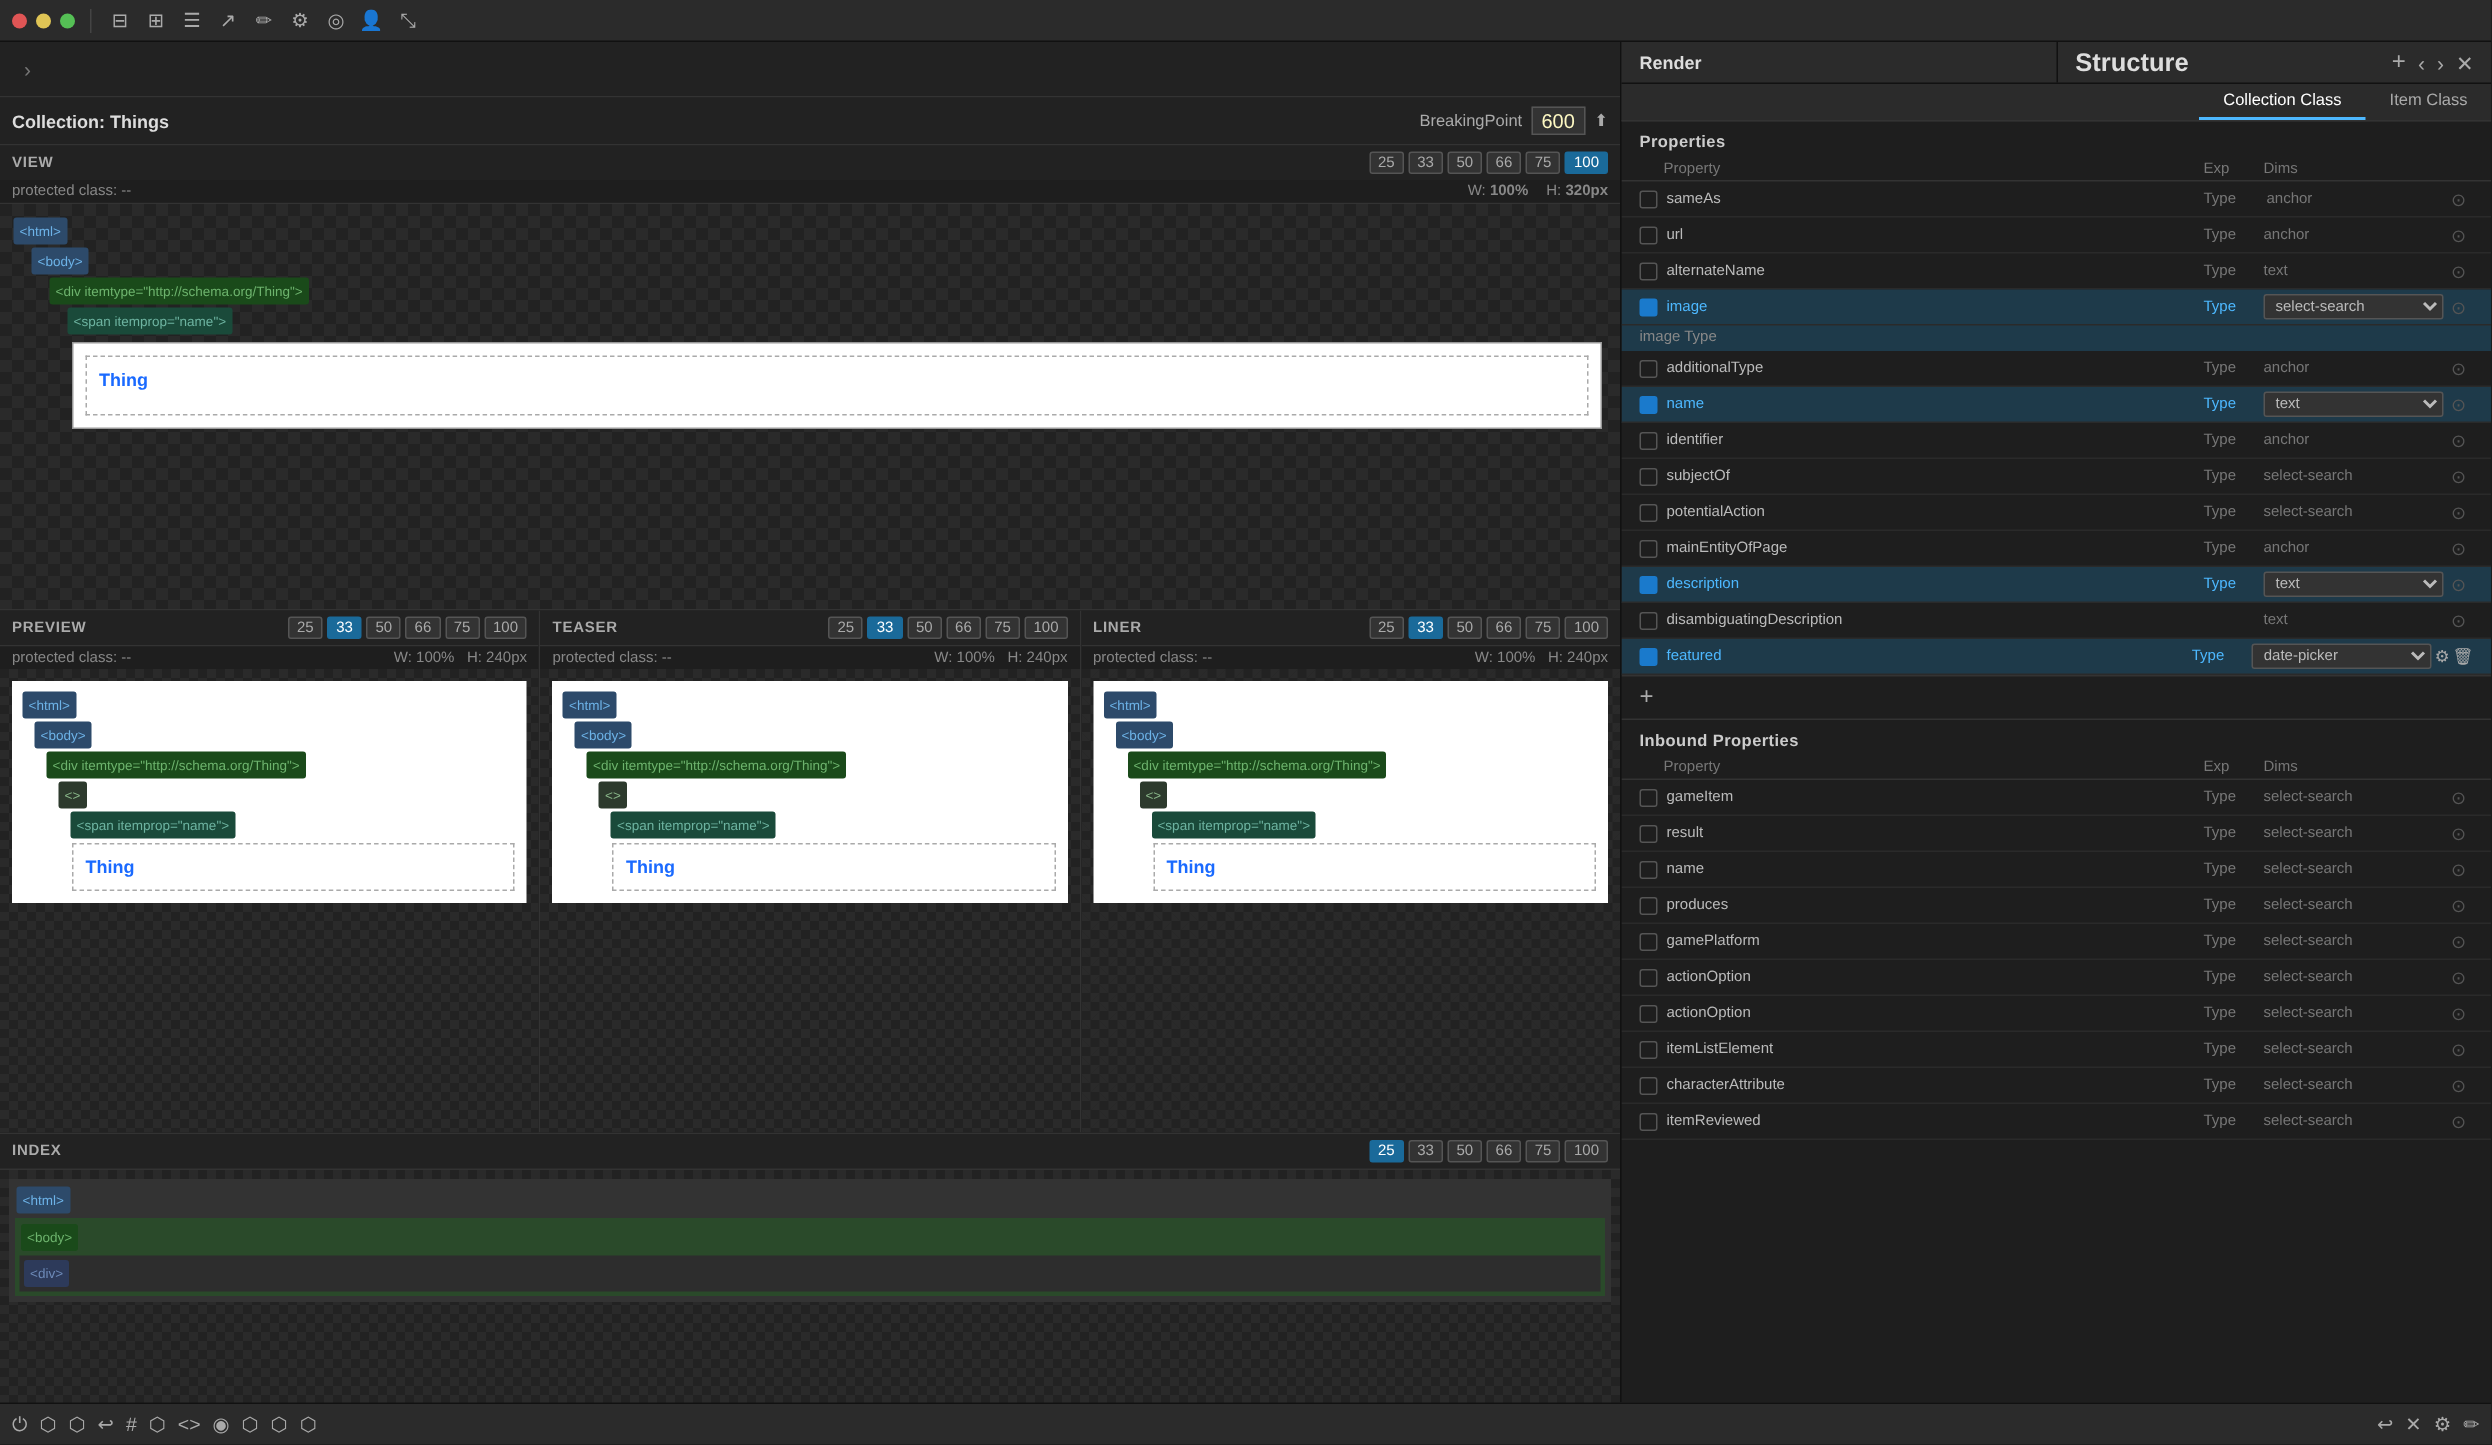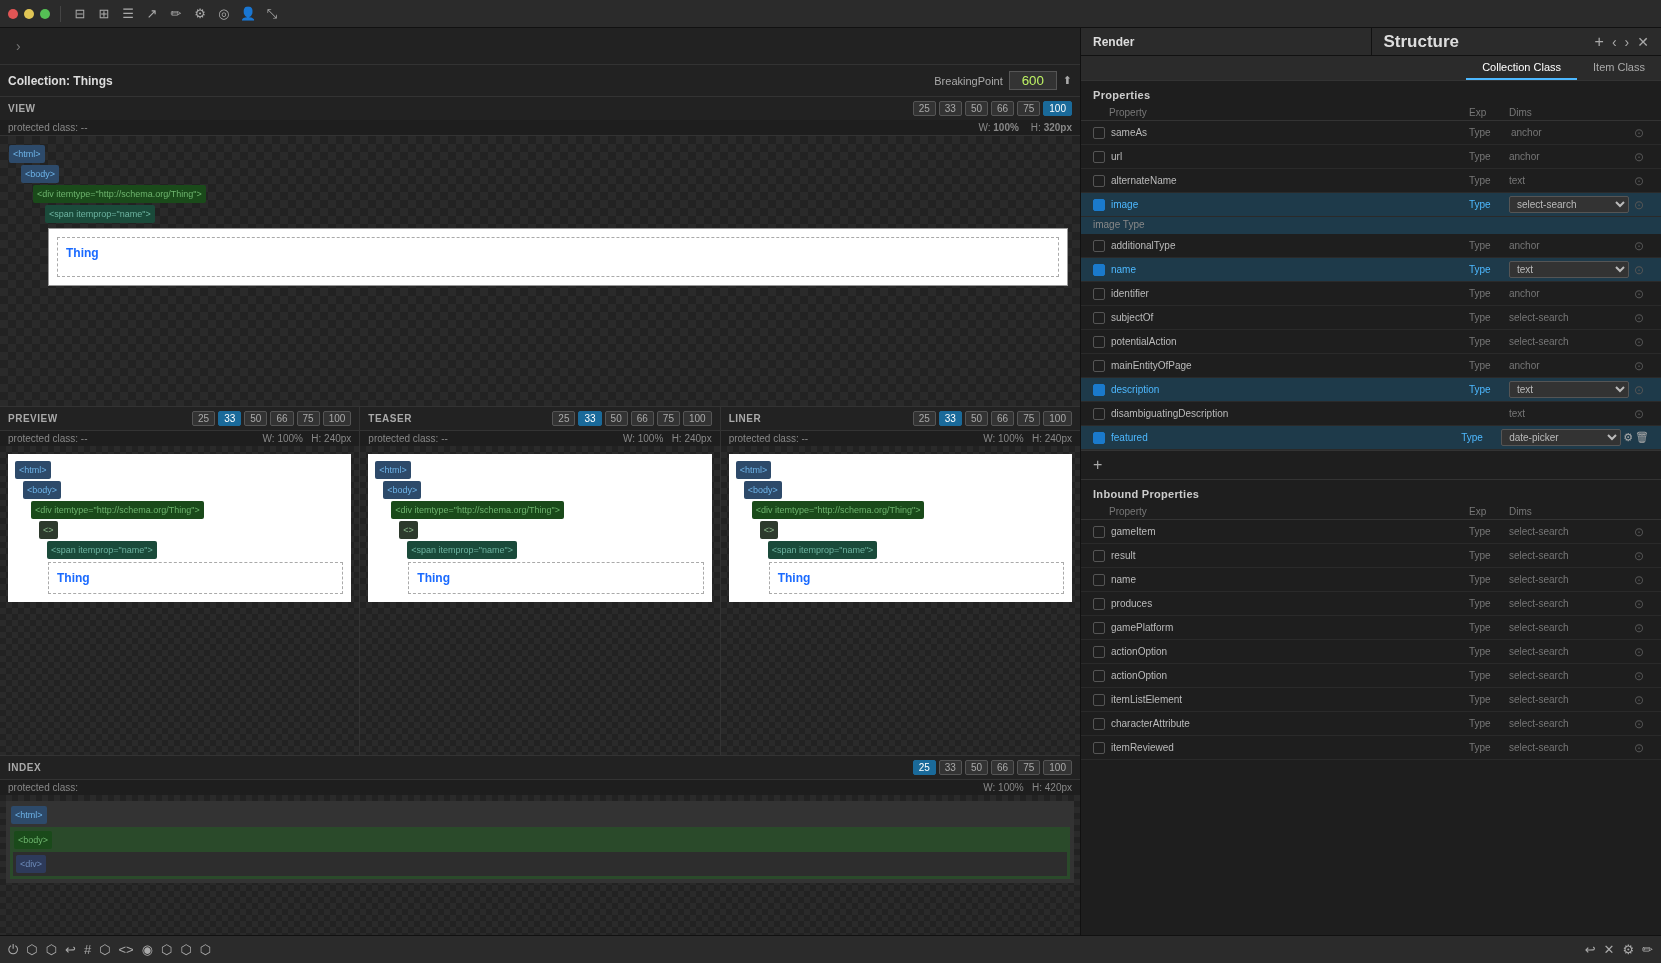--- a/index.html
+++ b/index.html
@@ -44,21 +44,21 @@
     .collection-header {
       display: flex;
       align-items: center;
       justify-content: space-between;
       padding: 6px 8px;
       border-bottom: 1px solid #333;
       background: #222;
     }
     .collection-title { font-size: 12px; color: #ddd; font-weight: 600; }
     .breakpoint-controls { display: flex; align-items: center; gap: 6px; font-size: 11px; color: #aaa; }
-    .breakpoint-input { background: #333; border: 1px solid #555; color: #bef264; width: 48px; text-align: center; padding: 1px 2px; }
+    .breakpoint-input { background: #333; border: 1px solid #555; color: #fef9c3; width: 36px; text-align: center; padding: 1px 2px; }
 
     
     .view-section {
       display: flex;
       flex-direction: column;
       border-bottom: 1px solid #333;
     }
     .view-header {
       display: flex;
       align-items: center;
@@ -522,24 +522,20 @@
         <span class="panel-label">INDEX</span>
         <div class="zoom-buttons">
           <button class="zoom-btn active">25</button>
           <button class="zoom-btn">33</button>
           <button class="zoom-btn">50</button>
           <button class="zoom-btn">66</button>
           <button class="zoom-btn">75</button>
           <button class="zoom-btn">100</button>
         </div>
       </div>
-      <div class="panel-meta">
-        <span>protected class: </span>
-        <span>W: 100% &nbsp; H: 420px</span>
-      </div>
       <div class="panel-canvas checker" style="flex:1;">
         <div class="panel-canvas-inner" style="background:#333; margin:6px; padding:4px;">
           <span class="html-tag">&lt;html&gt;</span>
           <div style="padding-left:6px; background:#2a4a2a; padding:3px; margin-top:2px;">
             <span class="html-tag green">&lt;body&gt;</span>
             <div style="padding-left:6px; background:#2d2d2d; margin-top:2px; padding:2px;">
               <span class="html-tag" style="background:#2d3a5a; color:#6d8ab8;">&lt;div&gt;</span>
             </div>
           </div>
         </div>

